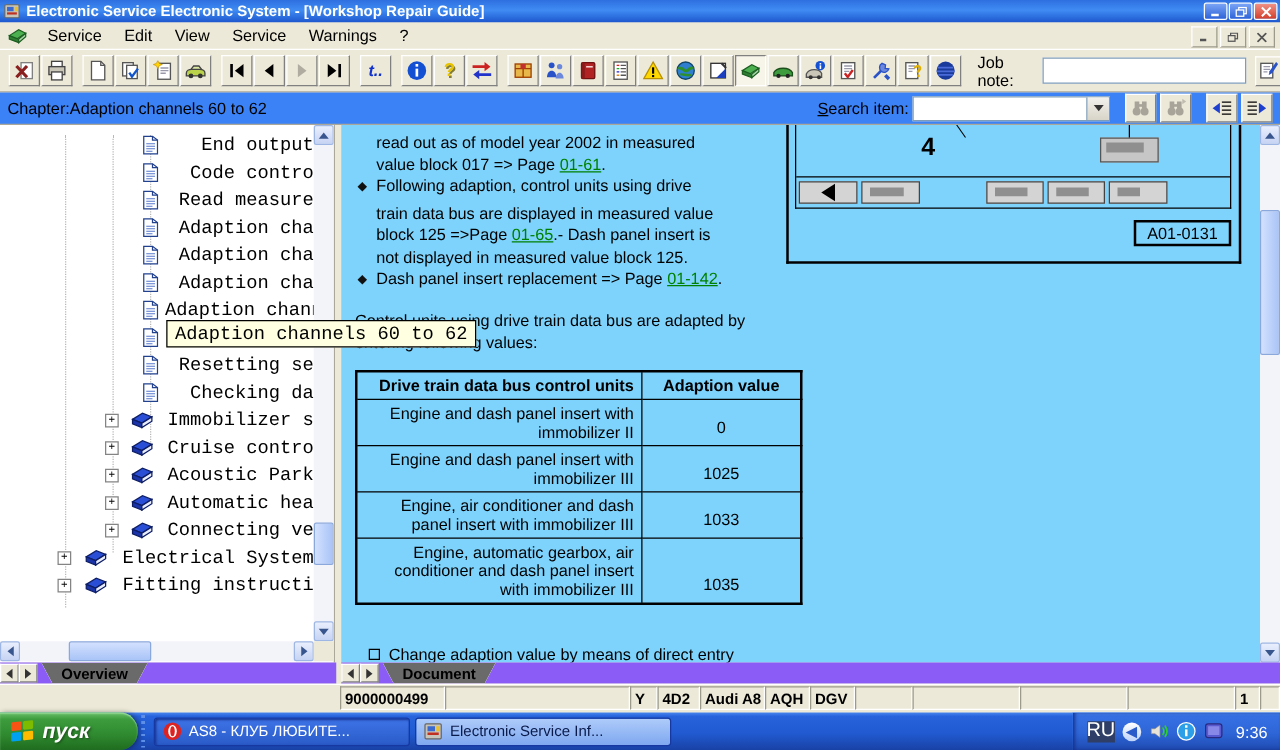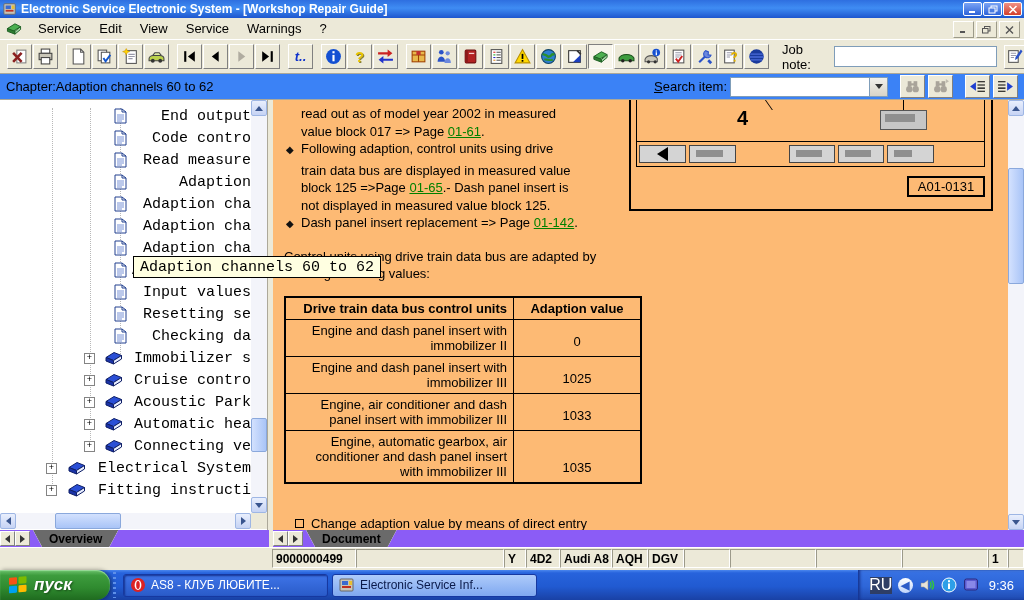--- a/index.html
+++ b/index.html
@@ -64,21 +64,21 @@
   .sc-btn{position:absolute;width:16px;height:16px;background:linear-gradient(180deg,#E9EFFD,#C6D3F4);
           border:1px solid #9EB6E4;border-radius:2px;box-sizing:border-box;display:flex;align-items:center;justify-content:center;}
   .sc-thumb{position:absolute;background:linear-gradient(90deg,#D3E1FE,#A9C4F7);border:1px solid #8AA8DC;border-radius:2px;box-sizing:border-box;}
   .sc-thumb.h{background:linear-gradient(180deg,#D3E1FE,#A9C4F7);}
   .arr{width:0;height:0;}
   .arr.up{border-left:4px solid transparent;border-right:4px solid transparent;border-bottom:5px solid #39558E;}
   .arr.dn{border-left:4px solid transparent;border-right:4px solid transparent;border-top:5px solid #39558E;}
   .arr.lf{border-top:4px solid transparent;border-bottom:4px solid transparent;border-right:5px solid #39558E;}
   .arr.rt{border-top:4px solid transparent;border-bottom:4px solid transparent;border-left:5px solid #39558E;}
   .splitter{position:absolute;left:268px;top:100px;width:5px;height:430px;background:#ECE9D8;}
-  .doc-panel{position:absolute;left:273px;top:100px;width:735px;height:430px;background:#fdba74;overflow:hidden;font-size:13px;color:#000;}
+  .doc-panel{position:absolute;left:273px;top:100px;width:735px;height:430px;background:#7dd3fc;overflow:hidden;font-size:13px;color:#000;}
   
   .doc-text{position:absolute;left:15px;top:5px;width:356px;line-height:17.5px;}
   .cont{padding-left:13px;}
   .bullet{position:relative;padding-left:13px;}
   .bullet::before{content:"◆";position:absolute;left:-2px;top:1px;font-size:10px;color:#111;}
   .glink{color:#008000;text-decoration:underline;}
   .mt4{margin-top:4px;}
   .adapt{position:absolute;left:11px;top:148px;width:368px;line-height:17px;}
   
   .dtable{position:absolute;left:11px;top:196px;border-collapse:collapse;}
@@ -486,30 +486,20 @@
         </div>
         <div class="tree-row" style="padding-left: 114px;">
           <span class="ticon">
             <svg width="13" height="16" viewBox="0 0 13 16">
               <path d="M1 1h7l4 3v11H1z" fill="#fff" stroke="#22418F"></path>
               <path d="M8 1v3h4" fill="none" stroke="#22418F"></path>
               <path d="M3 7h7M3 9h7M3 11h7M3 13h5" stroke="#5577CC" stroke-width=".8"></path>
             </svg>
           </span>
           <span class="tlabel">Read measure</span>
-        </div>
-        <div class="tree-row" style="padding-left: 114px;">
-          <span class="ticon">
-            <svg width="13" height="16" viewBox="0 0 13 16">
-              <path d="M1 1h7l4 3v11H1z" fill="#fff" stroke="#22418F"></path>
-              <path d="M8 1v3h4" fill="none" stroke="#22418F"></path>
-              <path d="M3 7h7M3 9h7M3 11h7M3 13h5" stroke="#5577CC" stroke-width=".8"></path>
-            </svg>
-          </span>
-          <span class="tlabel">Adaption</span>
         </div>
         <div class="tree-row" style="padding-left: 114px;">
           <span class="ticon">
             <svg width="13" height="16" viewBox="0 0 13 16">
               <path d="M1 1h7l4 3v11H1z" fill="#fff" stroke="#22418F"></path>
               <path d="M8 1v3h4" fill="none" stroke="#22418F"></path>
               <path d="M3 7h7M3 9h7M3 11h7M3 13h5" stroke="#5577CC" stroke-width=".8"></path>
             </svg>
           </span>
           <span class="tlabel">Adaption cha</span>

